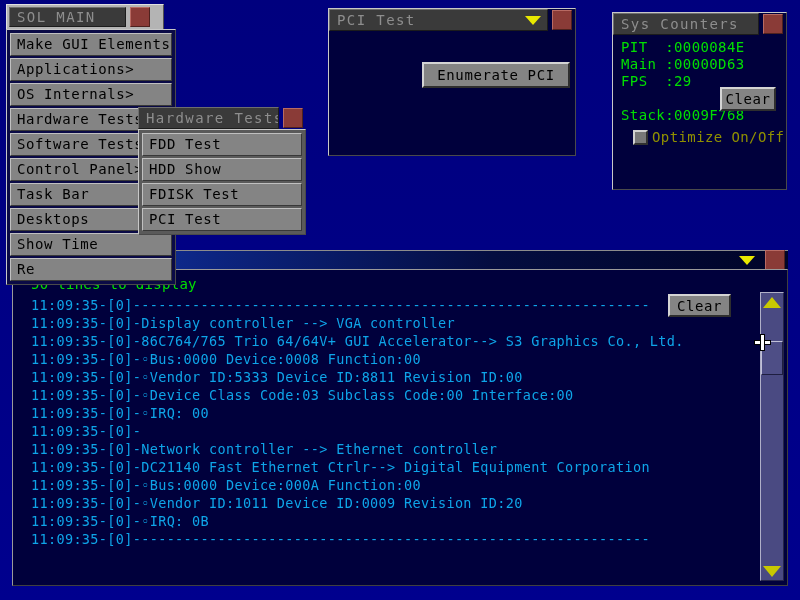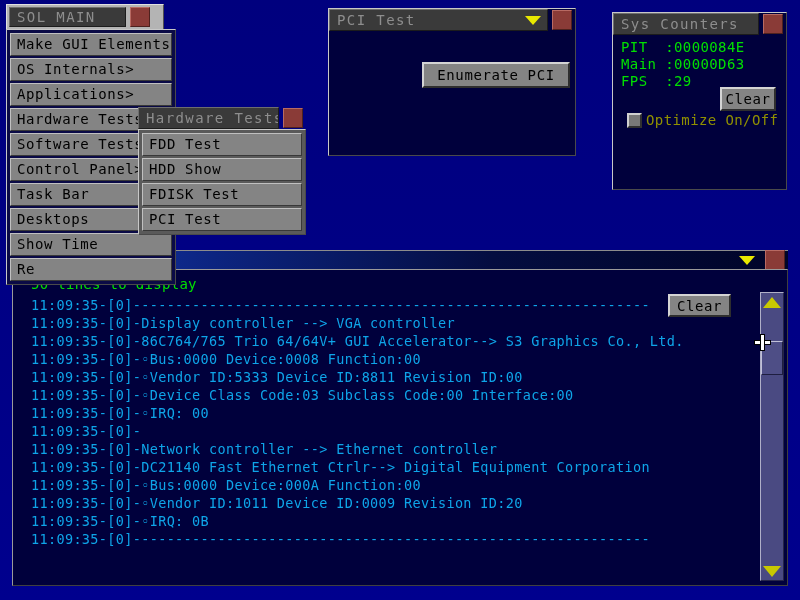--- a/index.html
+++ b/index.html
@@ -194,21 +194,21 @@
     color: #00e000;
     font-size: 14px;
     line-height: 17px;
     letter-spacing: 0.4px;
     white-space: pre;
   }
   .checkbox-row {
     display: flex;
     align-items: center;
     margin-top: 5px;
-    margin-left: 6px;
+    margin-left: 12px;
   }
   .checkbox {
     width: 15px; height: 15px;
     box-sizing: border-box;
     background: #787878;
     border-top: 2px solid #d0d0d0;
     border-left: 2px solid #d0d0d0;
     border-right: 2px solid #303030;
     border-bottom: 2px solid #303030;
     margin-right: 4px;
@@ -414,22 +414,22 @@
       <div class="titlebar" style="height:20px;">
         <div class="title-plate" style="height:20px;">
           <div class="title-text">SOL MAIN</div>
         </div>
         <div class="close-box"></div>
       </div>
     </div>
     <div class="win-frame">
       <div class="menu-list">
         <div class="menu-item">Make GUI Elements&gt;</div>
+        <div class="menu-item">Applications&gt;</div>
         <div class="menu-item">OS Internals&gt;</div>
-        <div class="menu-item">Applications&gt;</div>
         <div class="menu-item">Hardware Tests&gt;</div>
         <div class="menu-item">Software Tests&gt;</div>
         <div class="menu-item">Control Panel&gt;</div>
         <div class="menu-item">Task Bar</div>
         <div class="menu-item">Desktops</div>
         <div class="menu-item">Show Time</div>
         <div class="menu-item">Re</div>
       </div>
     </div>
   </div>
@@ -473,20 +473,21 @@
         <div class="title-plate">
           <div class="title-text">Sys Counters</div>
         </div>
         <div class="close-box"></div>
       </div>
       <div id="sys-body">
         <div class="ctr-line">PIT  :0000084E</div>
         <div class="ctr-line">Main :00000D63</div>
         <div class="ctr-line">FPS  :29</div>
         <div class="ctr-line">&nbsp;</div>
+        <div class="ctr-line">Stack:0009F768</div>
         <div class="checkbox-row">
           <div class="checkbox"></div>
           <div class="checkbox-label">Optimize On/Off</div>
         </div>
         <div class="btn" id="sys-clear">Clear</div>
       </div>
     </div>
   </div>
 
   <div id="cursor-cross">

